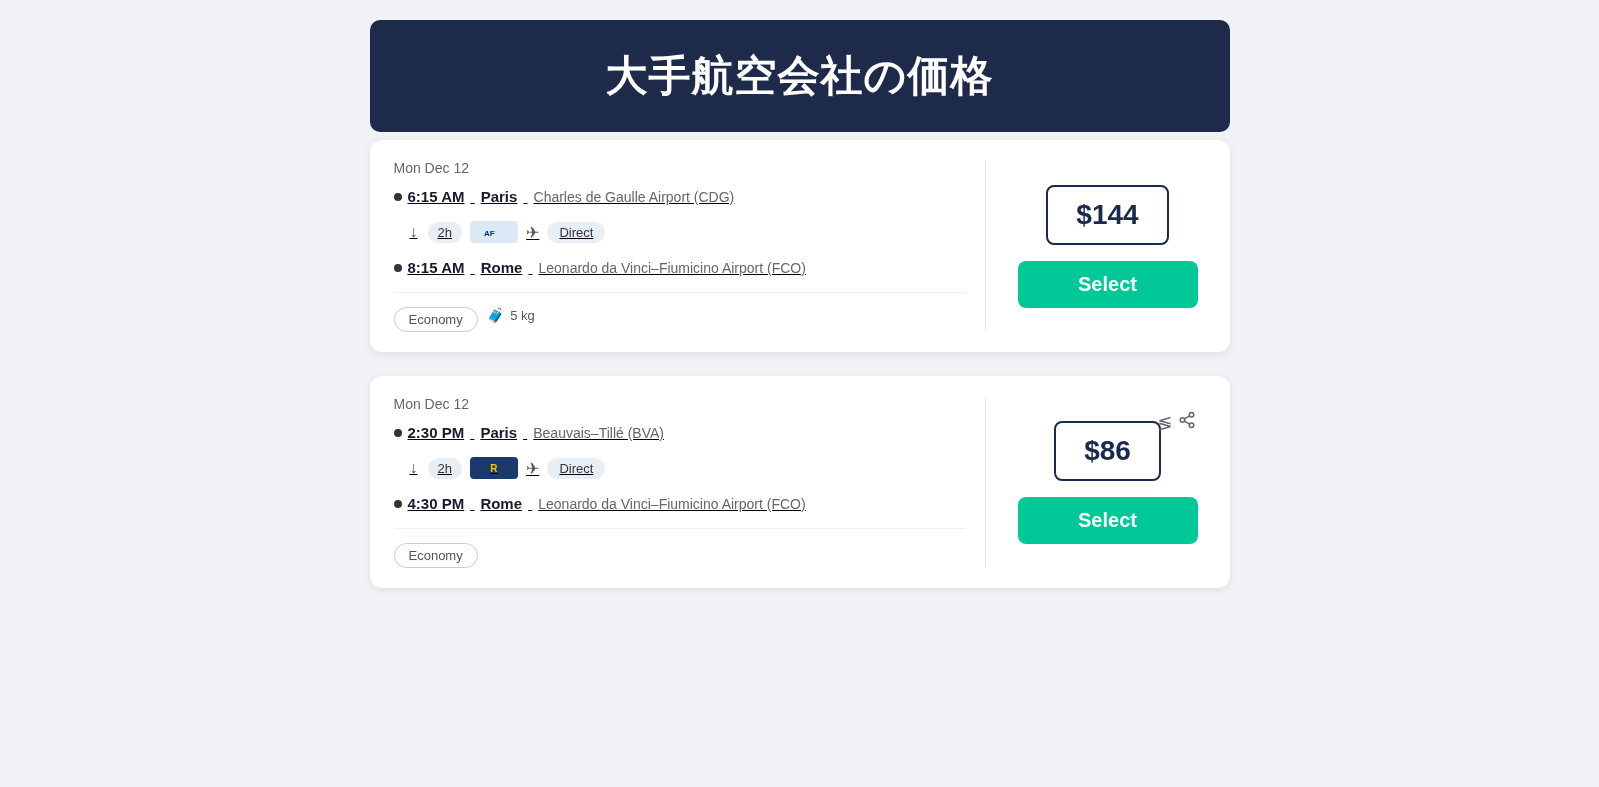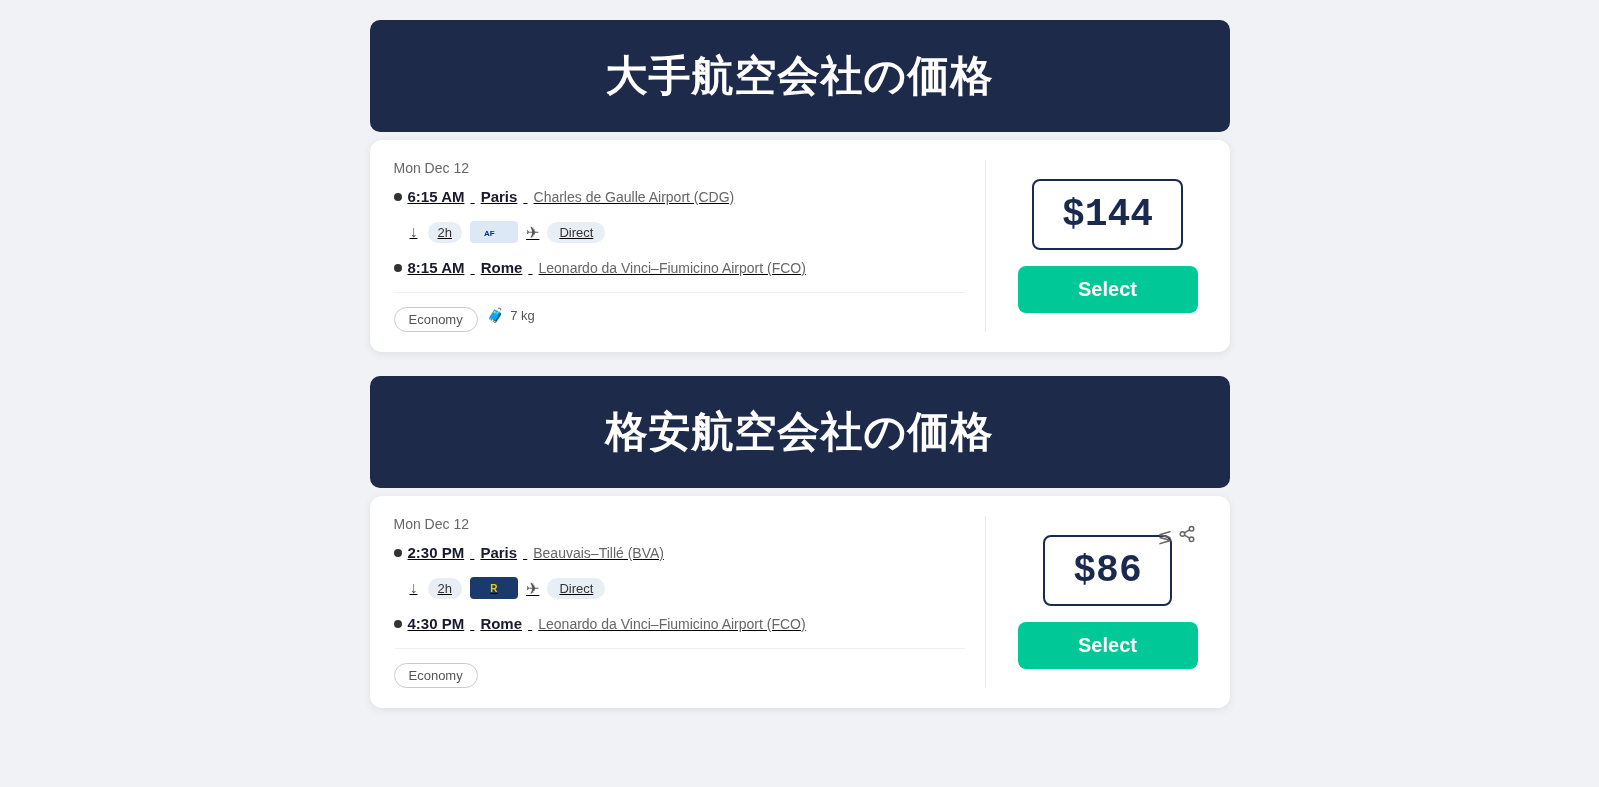--- a/index.html
+++ b/index.html
@@ -189,25 +189,24 @@
       justify-content: center;
       gap: 16px;
       padding-left: 24px;
       position: relative;
     }
 
     .price-box {
       border: 2px solid #1a2a4e;
       border-radius: 8px;
       padding: 12px 28px;
-      font-size: 38px;
+      font-size: 28px;
       font-weight: 700;
       color: #1a2a4e;
       text-align: center;
-      font-family: Liberation Mono, monospace;
     }
 
     .select-btn {
       background: #00c896;
       color: white;
       border: none;
       border-radius: 8px;
       padding: 12px 0;
       width: 180px;
       font-size: 20px;
@@ -278,36 +277,33 @@
           <span class="city">Rome</span>
           &nbsp;
           <span class="airport">Leonardo da Vinci–Fiumicino Airport (FCO)</span>
         </div>
       </div>
 
       <div class="flight-footer">
         <span class="class-badge">Economy</span>
         <span class="baggage-info">
           <span class="baggage-icon">🧳</span>
-          <span>7 kg</span>
+          <span>5 kg</span>
         </span>
       </div>
     </div>
 
     <div class="price-section">
       <div class="price-box">$144</div>
       <button class="select-btn">Select</button>
     </div>
   </div>
 </div>
 
 <div class="section-wrapper">
-  <div class="section-header">
-    <h2>格安航空会社の価格</h2>
-  </div>
 
   <div class="flight-card">
     <div class="flight-info">
       <div class="flight-date">Mon Dec 12</div>
       <div class="flight-route">
         <div class="flight-point">
           <span class="dot"></span>
           <span class="time">2:30 PM</span>
           &nbsp;
           <span class="city">Paris</span>

